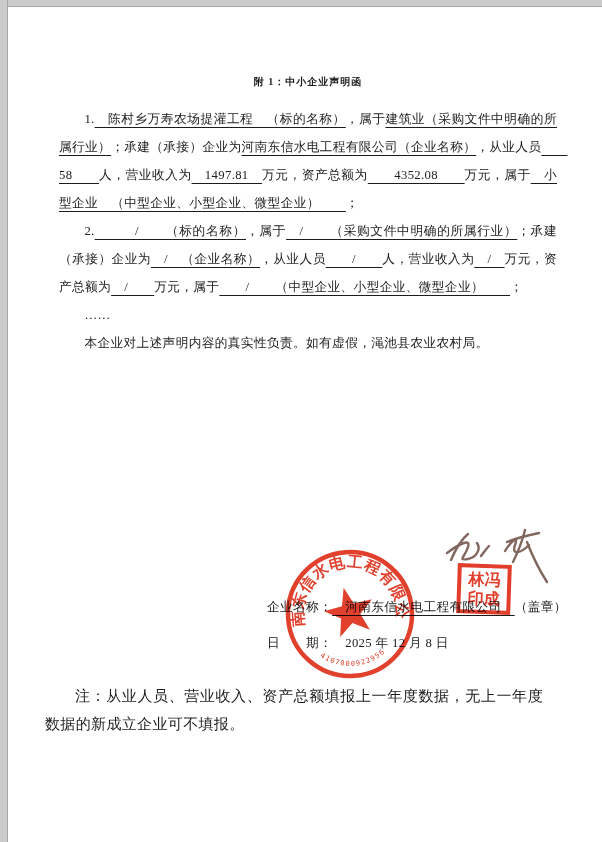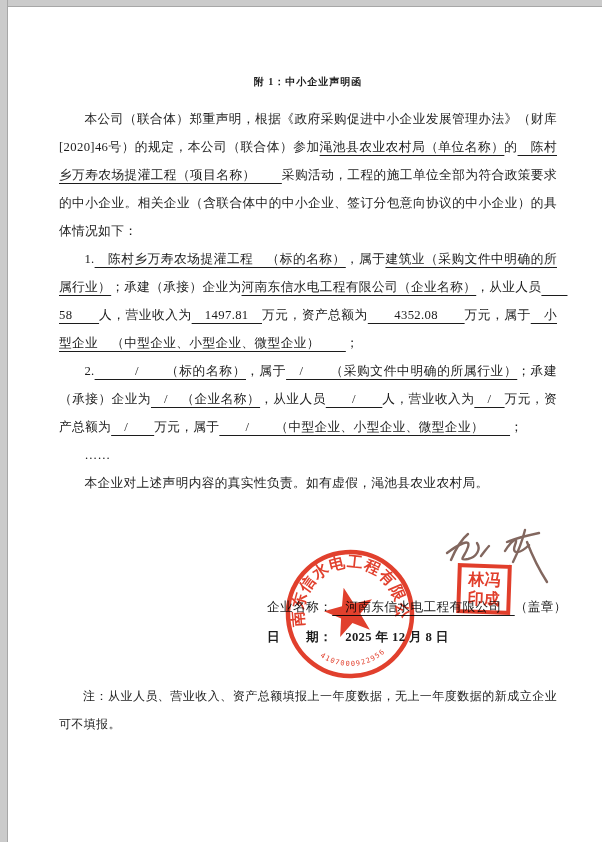--- a/index.html
+++ b/index.html
@@ -28,24 +28,24 @@
   .p-item{margin-top:6px;}
   .u{
     text-decoration:underline;
     text-underline-offset:3.5px;
     text-decoration-thickness:1px;
   }
   .sign-block{
     position:absolute;left:267px;top:592px;width:300px;
     font-size:12.7px;letter-spacing:.35px;line-height:30px;
   }
-  .sign-line2{margin-top:0;font-weight:bold;}
+  .sign-line2{margin-top:6px;}
   .note-block{
-    position:absolute;left:59px;top:682px;width:498px;
-    font-size:12px;line-height:28px;letter-spacing:.35px;
+    position:absolute;left:45px;top:682px;width:498px;
+    font-size:15px;line-height:28px;letter-spacing:.35px;
     text-align:justify;text-indent:2em;
   }
   
   .round-seal{
     position:absolute;left:283px;top:547px;width:135px;height:135px;
     mix-blend-mode:multiply;opacity:.92;
   }
   .square-seal{
     position:absolute;left:457px;top:564px;width:46px;height:42px;
     border:4px solid #df2f1b;
@@ -67,21 +67,20 @@
 </head>
 <body>
 
 <div class="page">
   <div class="chrome-top"></div>
   <div class="chrome-left"></div>
 
   <div class="doc">
     <div class="title">附 1：中小企业声明函</div>
 
-    <p class="indent"><span>本公司（联合体）郑重声明，根据《政府采购促进中小企业发展管理办法》（财库[2020]46号）的规定，本公司（联合体）参加</span><span class="u">渑池县农业农村局（单位名称）</span><span>的</span><span class="u">　陈村乡万寿农场提灌工程（项目名称）　　</span><span>采购活动，工程的施工单位全部为符合政策要求的中小企业。相关企业（含联合体中的中小企业、签订分包意向协议的中小企业）的具体情况如下：</span></p>
 
     <p class="indent p-item"><span>1.</span><span class="u">　陈村乡万寿农场提灌工程　（标的名称）</span><span>，属于</span><span class="u">建筑业（采购文件中明确的所属行业）</span><span>；承建（承接）企业为</span><span class="u">河南东信水电工程有限公司（企业名称）</span><span>，从业人员</span><span class="u">　　58　　</span><span>人，营业收入为</span><span class="u">　1497.81　</span><span>万元，资产总额为</span><span class="u">　　4352.08　　</span><span>万元，属于</span><span class="u">　小型企业　（中型企业、小型企业、微型企业）　　</span><span>；</span></p>
 
     <p class="indent p-item"><span>2.</span><span class="u">　　　/　　（标的名称）</span><span>，属于</span><span class="u">　/　　（采购文件中明确的所属行业）</span><span>；承建（承接）企业为</span><span class="u">　/　（企业名称）</span><span>，从业人员</span><span class="u">　　/　　</span><span>人，营业收入为</span><span class="u">　/　</span><span>万元，资产总额为</span><span class="u">　/　　</span><span>万元，属于</span><span class="u">　　/　　（中型企业、小型企业、微型企业）　　</span><span>；</span></p>
 
     <p class="indent">……</p>
 
 
     <p class="indent">本企业对上述声明内容的真实性负责。如有虚假，渑池县农业农村局。</p>
   </div>

